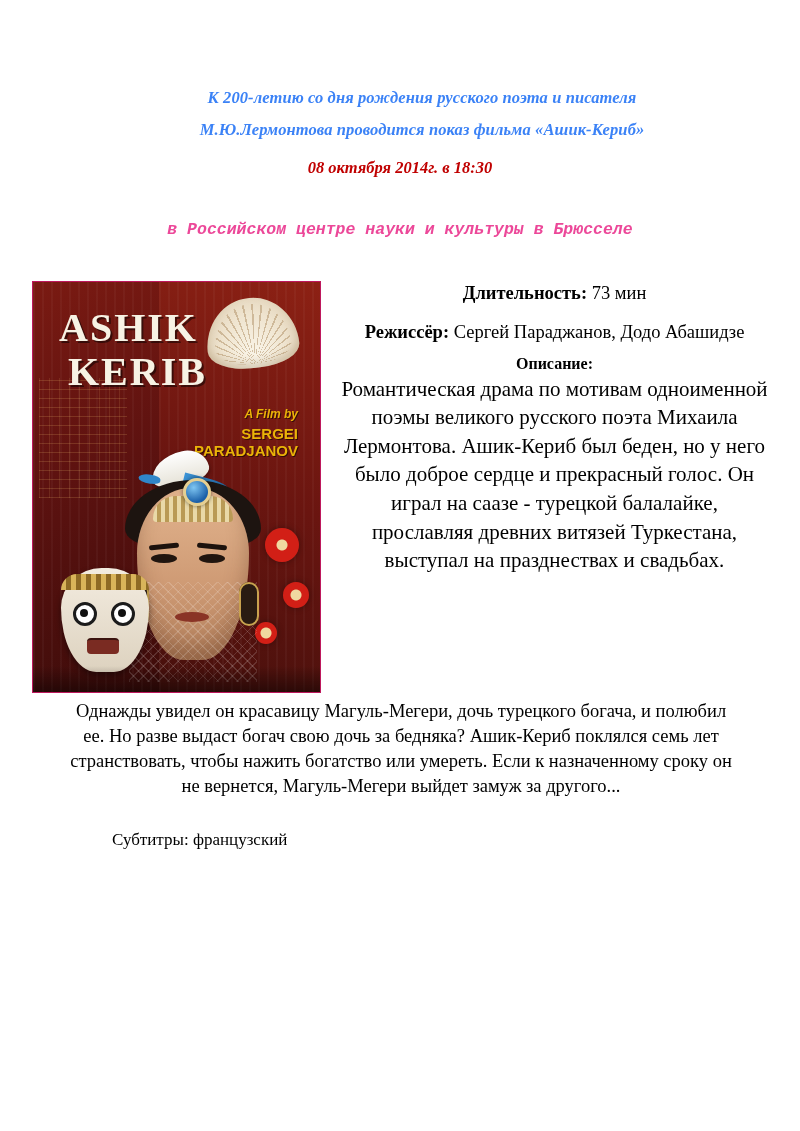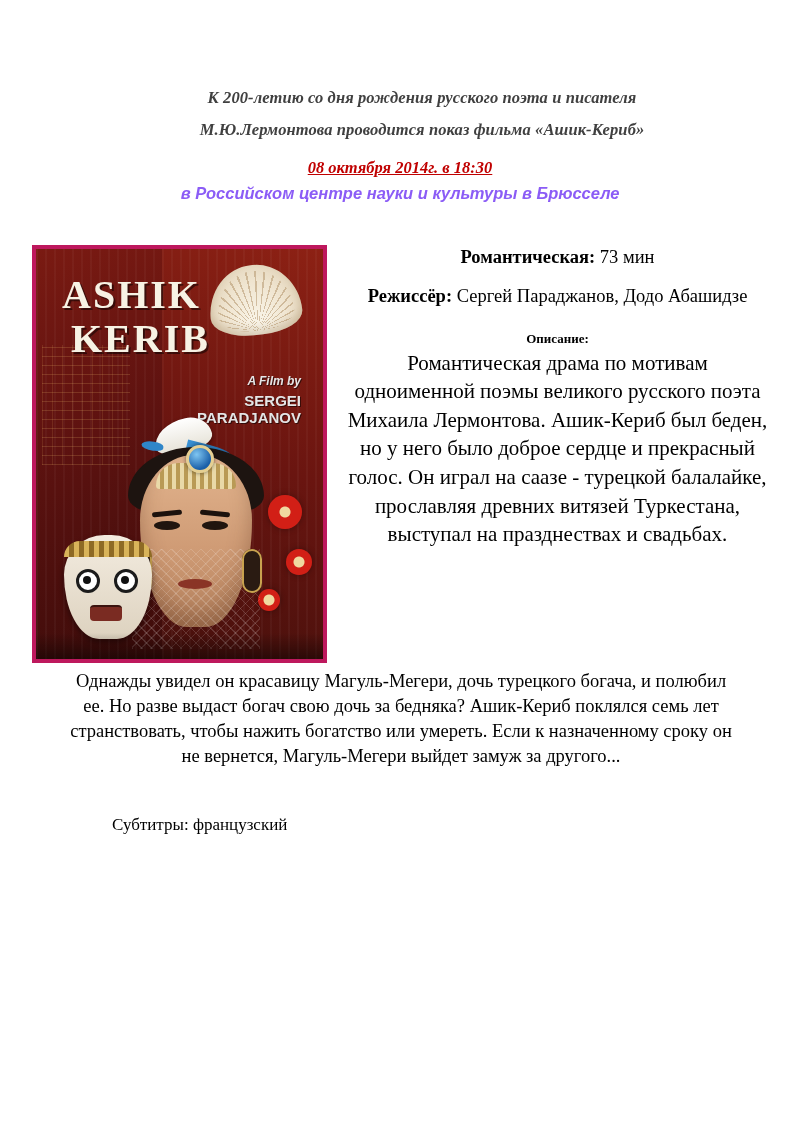--- a/index.html
+++ b/index.html
@@ -25,63 +25,63 @@
   
   .header {
     text-align: center;
     padding-top: 82px;
   }
   .header-line {
     font-family: "Liberation Serif", serif;
     font-weight: bold;
     font-style: italic;
     font-size: 16.5px;
-    color: #404040;
+    color: #3b82f6;
     line-height: 1.95;
     letter-spacing: 0.1px;
     padding-left: 44px;
   }
   .header-date {
     font-family: "Liberation Serif", serif;
     font-weight: bold;
     font-style: italic;
     font-size: 16.5px;
     color: #c00000;
-    text-decoration: underline;
     line-height: 1.6;
     margin-top: 9px;
     display: block;
   }
   .header-place {
-    font-family: Liberation Sans, sans-serif;
+    font-family: Liberation Mono, monospace;
     font-weight: bold;
     font-style: italic;
     font-size: 16.5px;
-    color: #8b5cf6;
+    color: #ec4899;
     line-height: 1.4;
     display: block;
+    margin-top: 36px;
   }
 
   
   .content {
     position: relative;
     margin-top: 40px;
     padding: 0 30px 0 32px;
   }
 
   .poster {
     float: left;
     width: 287px;
     height: 410px;
     margin-right: 18px;
     margin-bottom: 6px;
     position: relative;
     overflow: hidden;
     background: #6b1410;
-    border: 4px solid #be185d;
+    border: 1px solid #be185d;
   }
 
   
   .poster .bg-left {
     position: absolute; left: 0; top: 0; width: 46%; height: 100%;
     background: linear-gradient(160deg, #7a1a12 0%, #5d1210 45%, #3d0c0a 100%);
   }
   .poster .bg-right {
     position: absolute; right: 0; top: 0; width: 56%; height: 100%;
     background: linear-gradient(200deg, #8d2114 0%, #6a1510 50%, #46100c 100%);
@@ -119,21 +119,21 @@
     letter-spacing: 2px;
     text-shadow: 2px 2px 0 rgba(0,0,0,.5);
     font-size: 40px;
   }
   .poster .title1 { top: 22px; }
   .poster .title2 { top: 66px; left: 35px; }
   .poster .credit {
     position: absolute;
     right: 22px;
     text-align: right;
-    color: #e5e5e5;
+    color: #eab308;
     font-family: "Liberation Sans", sans-serif;
     text-shadow: 1px 1px 0 rgba(0,0,0,.55);
   }
   .poster .credit-a { top: 125px; font-size: 12px; font-weight: bold; font-style: italic; }
   .poster .credit-b { top: 144px; font-size: 15px; font-weight: bold; line-height: 1.12; }
 
   .poster .bird {
     position: absolute; left: 118px; top: 170px; width: 58px; height: 34px;
     background: linear-gradient(180deg, #ffffff 0%, #e4e0d4 100%);
     border-radius: 60% 40% 55% 45% / 70% 60% 40% 30%;
@@ -247,43 +247,43 @@
     text-align: center;
   }
   .meta b { font-weight: bold; }
   .spacer-sm { height: 14px; }
   .cast {
     font-size: 18.5px;
     line-height: 1.36;
     text-align: center;
   }
   .desc-head {
-    font-size: 13px;
-    font-weight: bold;
-    text-align: center;
-    margin-top: 22px;
+    font-size: 16px;
+    font-weight: bold;
+    text-align: center;
+    margin-top: 10px;
   }
   .desc {
     font-size: 21px;
     line-height: 1.36;
     text-align: center;
     margin-top: 2px;
   }
   .para2 {
     clear: both;
     font-size: 18.5px;
     line-height: 1.36;
     text-align: center;
     margin-top: 20px;
     padding: 0 34px;
   }
   .subs {
     clear: both;
     font-size: 17px;
-    margin-top: 46px;
+    margin-top: 31px;
     padding-left: 80px;
   }
 </style>
 </head>
 <body>
 
 <div class="page">
 
   <div class="header">
     <div class="header-line">К 200-летию со дня рождения русского поэта и писателя</div>
@@ -325,21 +325,21 @@
         <div class="m-band"></div>
         <div class="m-eye l"></div>
         <div class="m-eye r"></div>
         <div class="m-mouth"></div>
       </div>
       <div class="frame-bottom"></div>
     </div>
 
     <div class="meta">
       <div>
-        <b>Романтическая:</b>
+        <b>Длительность:</b>
         <span>73 мин</span>
       </div>
     </div>
 
     <div class="spacer-sm"></div>
 
     <div class="cast">
       <span>
         <b>Режиссёр:</b>
         <span>Сергей Параджанов, Додо Абашидзе</span>

